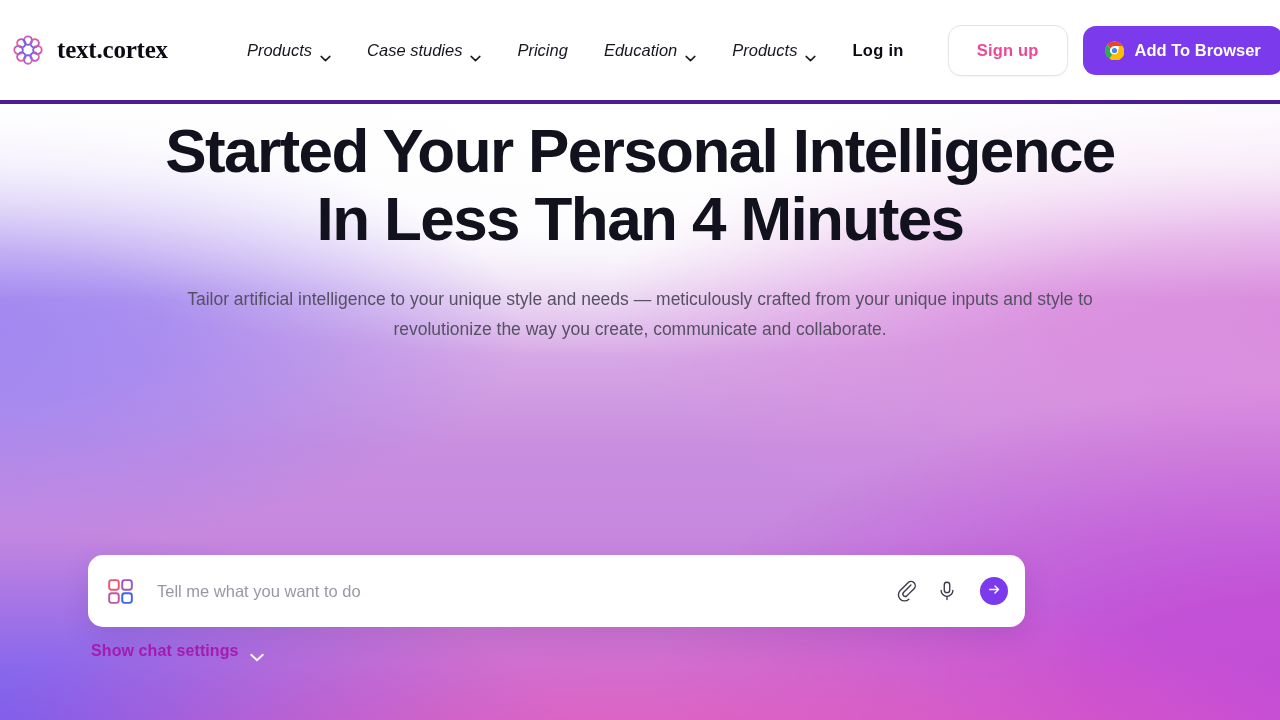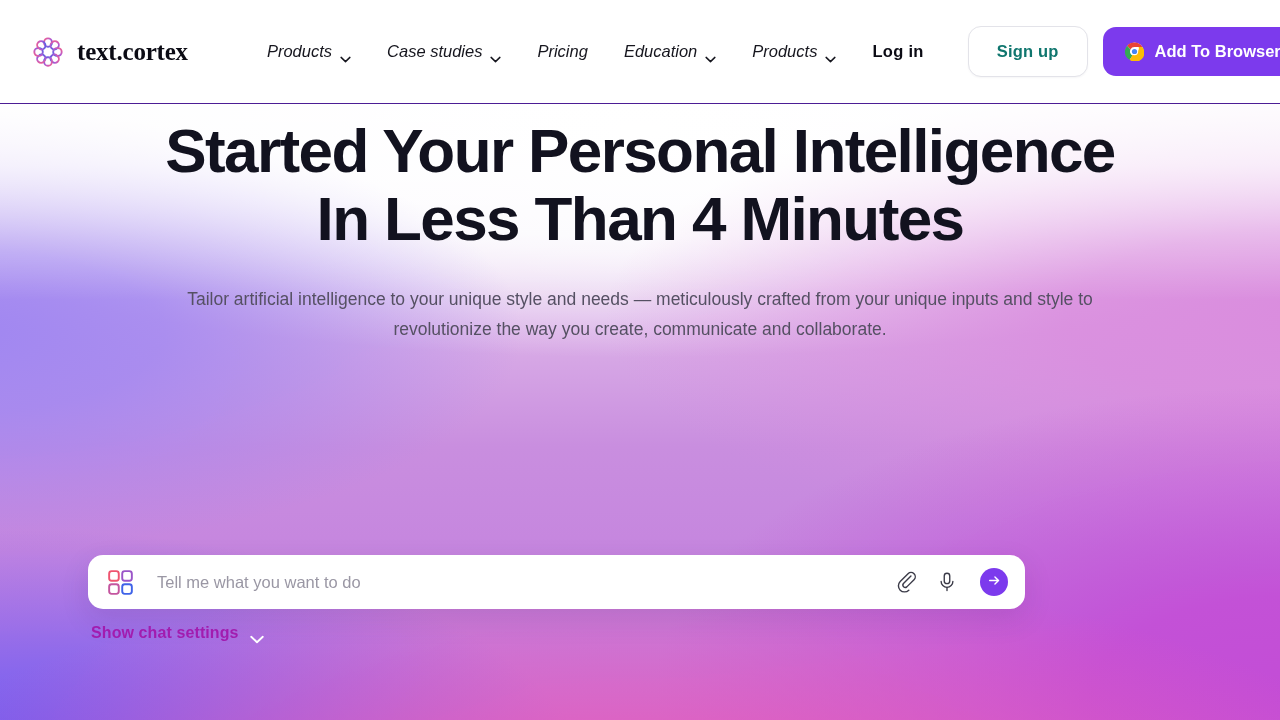--- a/index.html
+++ b/index.html
@@ -48,22 +48,22 @@
   }
 
   
   #header {
     position: relative;
     z-index: 5;
     height: 104px;
     background: #ffffff;
     display: flex;
     align-items: center;
-    padding: 0 12px 0 30px;
-    border-bottom: 1px solid #4c1d95;
+    padding: 0 12px 0 10px;
+    border-bottom: 4px solid #4c1d95;
   }
 
   .brand {
     display: flex;
     align-items: center;
     gap: 11px;
     cursor: pointer;
     flex: 0 0 auto;
   }
   .brand-mark {
@@ -114,21 +114,21 @@
     color: #0b0b14;
     letter-spacing: 0.3px;
     padding: 10px 18px;
     cursor: pointer;
     margin-right: 26px;
     white-space: nowrap;
   }
   .btn-signup {
     font-size: 16.5px;
     font-weight: 700;
-    color: #0f766e;
+    color: #ec4899;
     letter-spacing: 0.2px;
     background: #ffffff;
     border: 1px solid #e3e3e9;
     border-radius: 13px;
     padding: 15px 28px;
     cursor: pointer;
     margin-right: 15px;
     white-space: nowrap;
     box-shadow: 0 1px 2px rgba(16,16,40,0.04);
   }
@@ -191,21 +191,21 @@
 
   
   #chatzone {
     position: absolute;
     left: 88px;
     top: 555px;
     width: 937px;
     z-index: 4;
   }
   .chatbar {
-    height: 54px;
+    height: 72px;
     background: #ffffff;
     border-radius: 15px;
     display: flex;
     align-items: center;
     padding: 0 17px 0 20px;
     box-shadow: 0 10px 28px rgba(60,20,90,0.13);
   }
   .grid-ico { width: 25px; height: 25px; display: block; flex: 0 0 auto; }
   .chat-input {
     flex: 1 1 auto;

